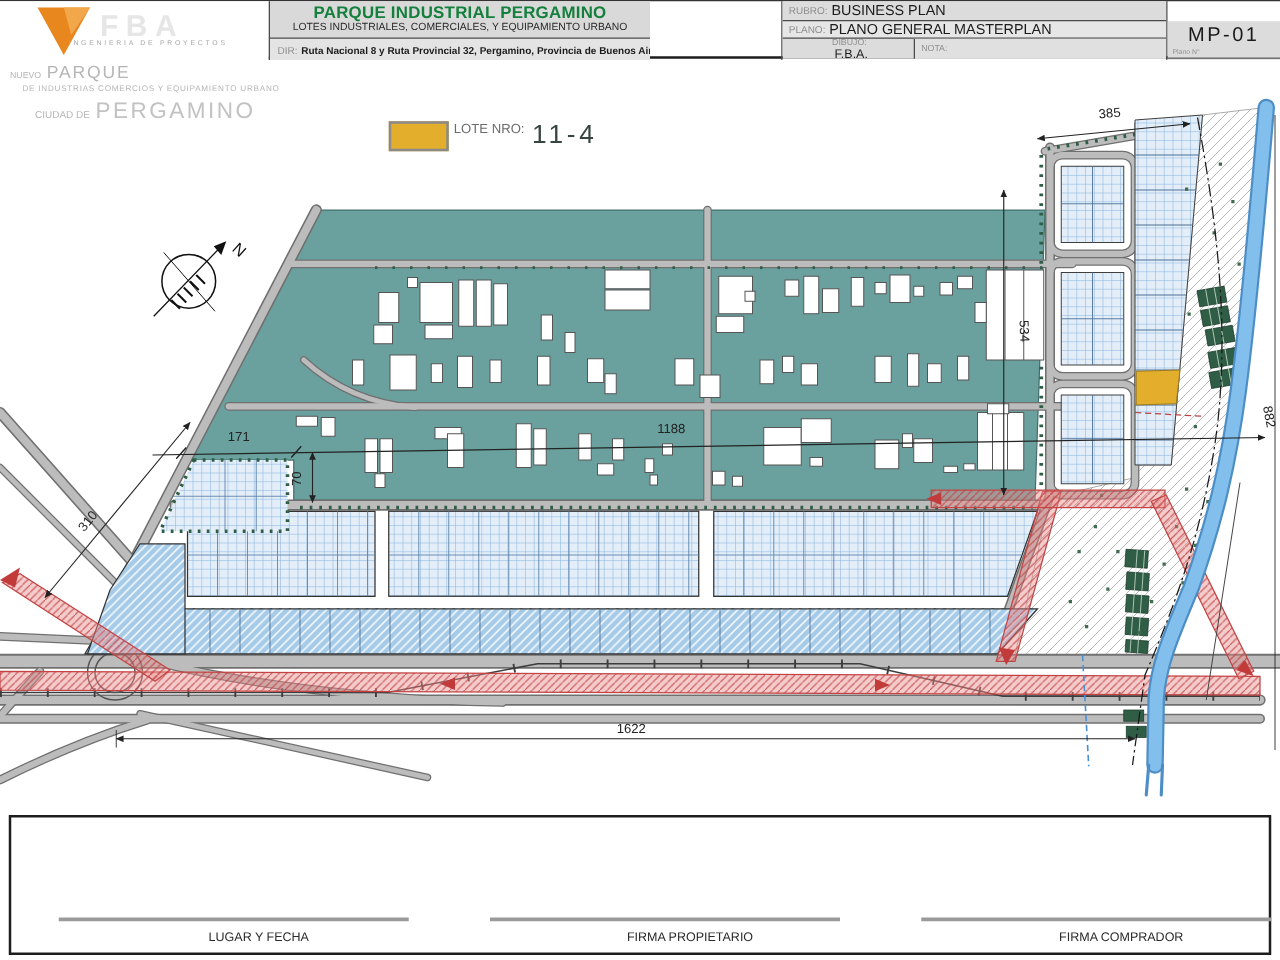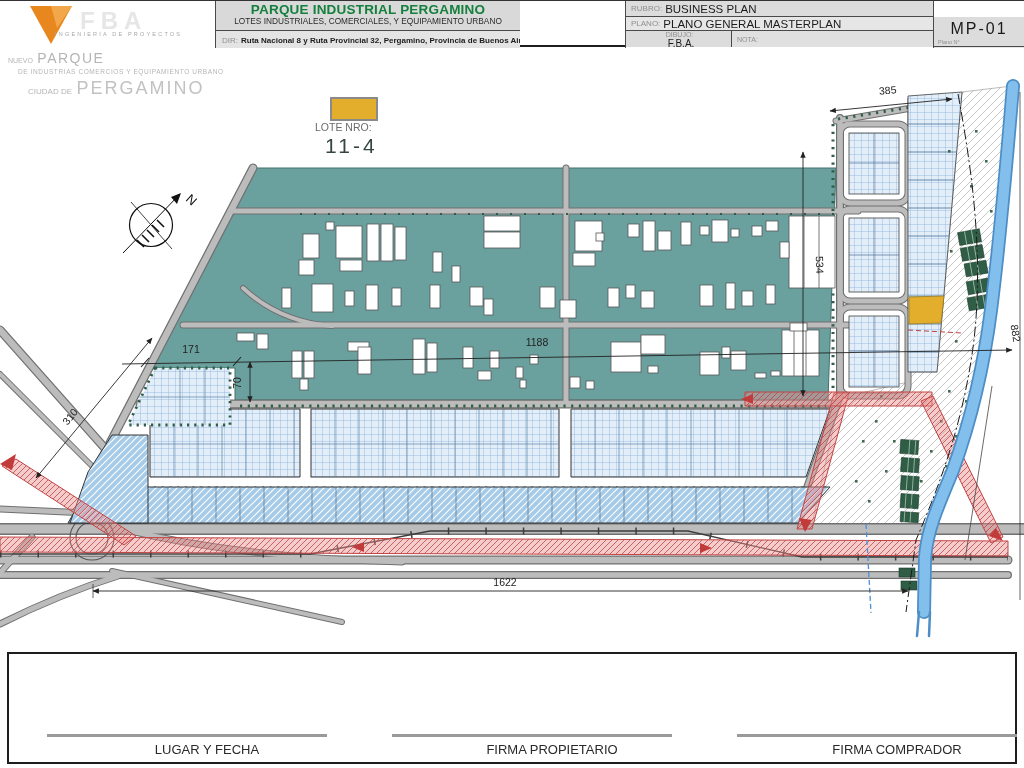--- a/index.html
+++ b/index.html
@@ -37,31 +37,31 @@
                display:flex;align-items:center;padding-left:4px;}
 
   
   .wm{position:absolute;left:8px;top:50px;color:#b5b5b5;line-height:1;}
   .wm .l1s{font-size:7px;} .wm .l1b{font-size:14px;letter-spacing:1.5px;}
   .wm .l2{display:block;margin:3px 0 0 10px;font-size:6.5px;letter-spacing:.6px;}
   .wm .l3{display:block;margin-top:3px;margin-left:20px;}
   .wm .l3s{font-size:8px;} .wm .l3b{font-size:18px;letter-spacing:2px;color:#c2c2c2;}
 
   
-  .legend{position:absolute;left:311px;top:97px;display:flex;align-items:flex-end;flex-direction:column;}
+  .legend{position:absolute;left:311px;top:97px;display:flex;align-items:flex-start;}
   .swatch{width:48px;height:24px;background:#E2AE2C;border:2px solid #8a8a8a;box-sizing:border-box;}
   .leg-label{font-size:10.5px;color:#6b6b6b;margin:0 6px 2px 4px;}
   .leg-value{font-size:21px;letter-spacing:3px;color:#36463f;line-height:1;margin-bottom:-1px;}
 
   
   .sigbox{position:absolute;left:7px;top:652px;width:1010px;height:112px;box-sizing:border-box;
           border:2px solid #1d1d1d;background:#fff;}
   .sig{position:absolute;bottom:4px;width:280px;text-align:center;}
   .sig .line{height:3px;background:#9a9a9a;margin-bottom:3px;}
-  .sig .slabel{font-size:13px;color:#2a2a2a;padding-left:40px;}
+  .sig .slabel{font-size:10px;color:#2a2a2a;padding-left:40px;}
   .sig1{left:38px;} .sig2{left:383px;} .sig3{left:728px;}
 
   .plan-svg{position:absolute;left:0;top:0;}
 </style>
 </head>
 <body>
 
 <div class="page">
 
   <svg class="plan-svg" width="1024" height="768" viewBox="0 0 1024 768">

